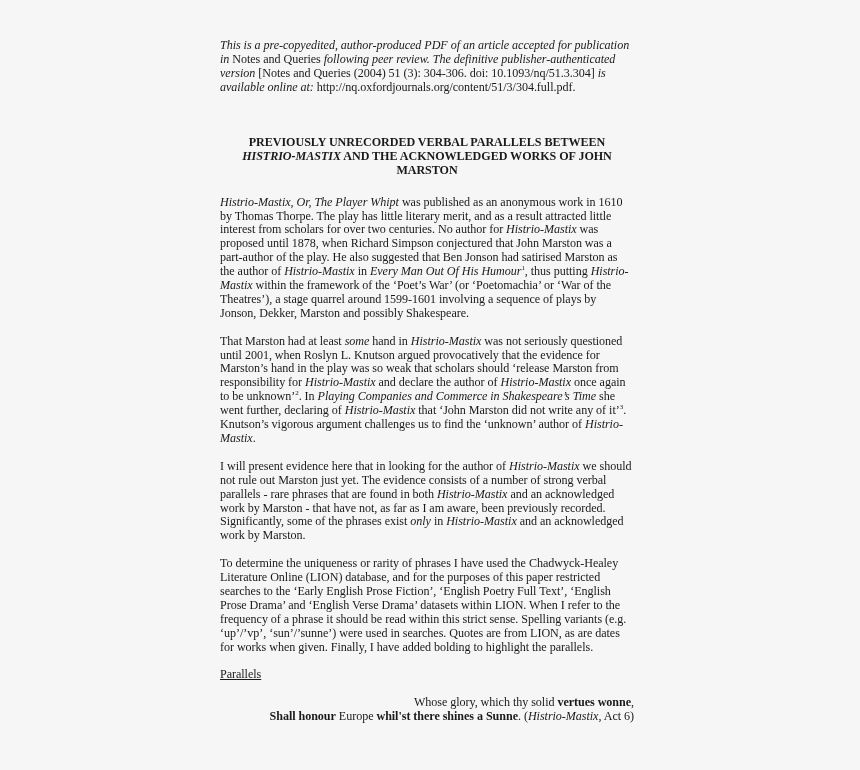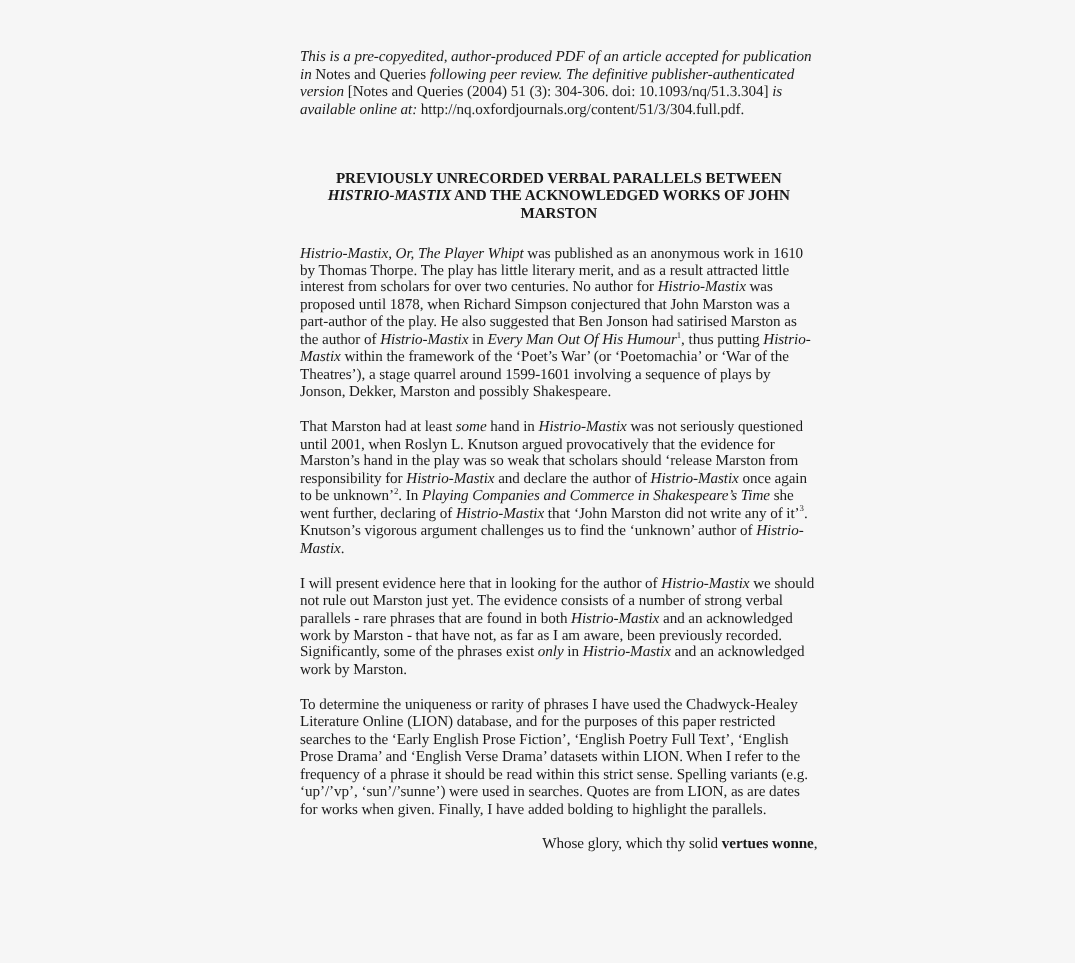--- a/index.html
+++ b/index.html
@@ -10,21 +10,21 @@
   body {
     width: 860px;
     height: 770px;
     position: relative;
     overflow: hidden;
     font-family: "Liberation Serif", "DejaVu Serif", serif;
     color: #1a1a1a;
   }
   .page {
     position: absolute;
-    left: 240px;
+    left: 220px;
     top: 39px;
     width: 414px;
     font-size: 12.1px;
     line-height: 13.9px;
     letter-spacing: -0.05px;
   }
   .notice {
     margin: 0 0 40px 0;
   }
   .title {
@@ -64,17 +64,19 @@
   <div class="title"><span>PREVIOUSLY UNRECORDED VERBAL PARALLELS BETWEEN </span><i>HISTRIO-MASTIX</i><span> AND THE ACKNOWLEDGED WORKS OF JOHN MARSTON</span></div>
 
   <p><i>Histrio-Mastix, Or, The Player Whipt</i><span> was published as an anonymous work in 1610 by Thomas Thorpe. The play has little literary merit, and as a result attracted little interest from scholars for over two centuries. No author for </span><i>Histrio-Mastix</i><span> was proposed until 1878, when Richard Simpson conjectured that John Marston was a part-author of the play. He also suggested that Ben Jonson had satirised Marston as the author of </span><i>Histrio-Mastix</i><span> in </span><i>Every Man Out Of His Humour</i><sup>1</sup><span>, thus putting </span><i>Histrio-Mastix</i><span> within the framework of the ‘Poet’s War’ (or ‘Poetomachia’ or ‘War of the Theatres’), a stage quarrel around 1599-1601 involving a sequence of plays by Jonson, Dekker, Marston and possibly Shakespeare.</span></p>
 
   <p><span>That Marston had at least </span><i>some</i><span> hand in </span><i>Histrio-Mastix</i><span> was not seriously questioned until 2001, when Roslyn L. Knutson argued provocatively that the evidence for Marston’s hand in the play was so weak that scholars should ‘release Marston from responsibility for </span><i>Histrio-Mastix</i><span> and declare the author of </span><i>Histrio-Mastix</i><span> once again to be unknown’</span><sup>2</sup><span>. In </span><i>Playing Companies and Commerce in Shakespeare’s Time</i><span> she went further, declaring of </span><i>Histrio-Mastix</i><span> that ‘John Marston did not write any of it’</span><sup>3</sup><span>. Knutson’s vigorous argument challenges us to find the ‘unknown’ author of </span><i>Histrio-Mastix</i><span>.</span></p>
 
   <p><span>I will present evidence here that in looking for the author of </span><i>Histrio-Mastix</i><span> we should not rule out Marston just yet. The evidence consists of a number of strong verbal parallels - rare phrases that are found in both </span><i>Histrio-Mastix</i><span> and an acknowledged work by Marston - that have not, as far as I am aware, been previously recorded. Significantly, some of the phrases exist </span><i>only</i><span> in </span><i>Histrio-Mastix</i><span> and an acknowledged work by Marston.</span></p>
 
   <p>To determine the uniqueness or rarity of phrases I have used the Chadwyck-Healey Literature Online (LION) database, and for the purposes of this paper restricted searches to the ‘Early English Prose Fiction’, ‘English Poetry Full Text’, ‘English Prose Drama’ and ‘English Verse Drama’ datasets within LION. When I refer to the frequency of a phrase it should be read within this strict sense. Spelling variants (e.g. ‘up’/’vp’, ‘sun’/’sunne’) were used in searches. Quotes are from LION, as are dates for works when given. Finally, I have added bolding to highlight the parallels.</p>
 
+  <div class="heading-u">Parallels</div>
 
 
   <div class="quote"><span>Whose glory, which thy solid </span><b>vertues wonne</b><span>,</span></div>
+  <div class="quote"><b>Shall honour</b><span> Europe </span><b>whil'st there shines a Sunne</b><span>. (</span><i>Histrio-Mastix</i><span>, Act 6)</span></div>
 
 </div>
 
 </body></html>

